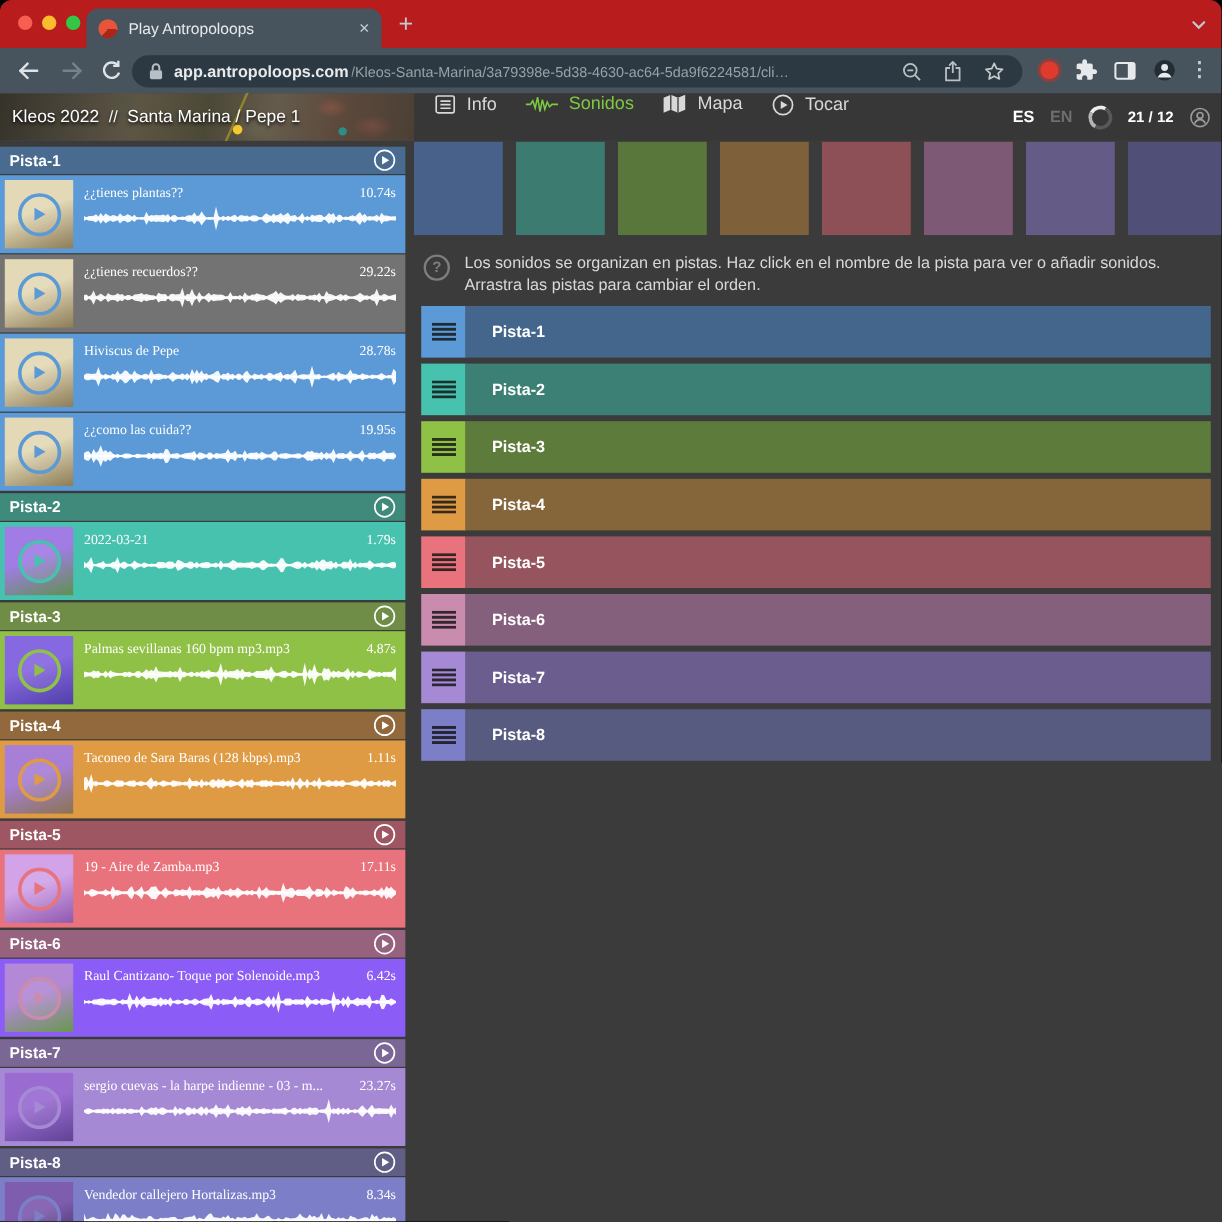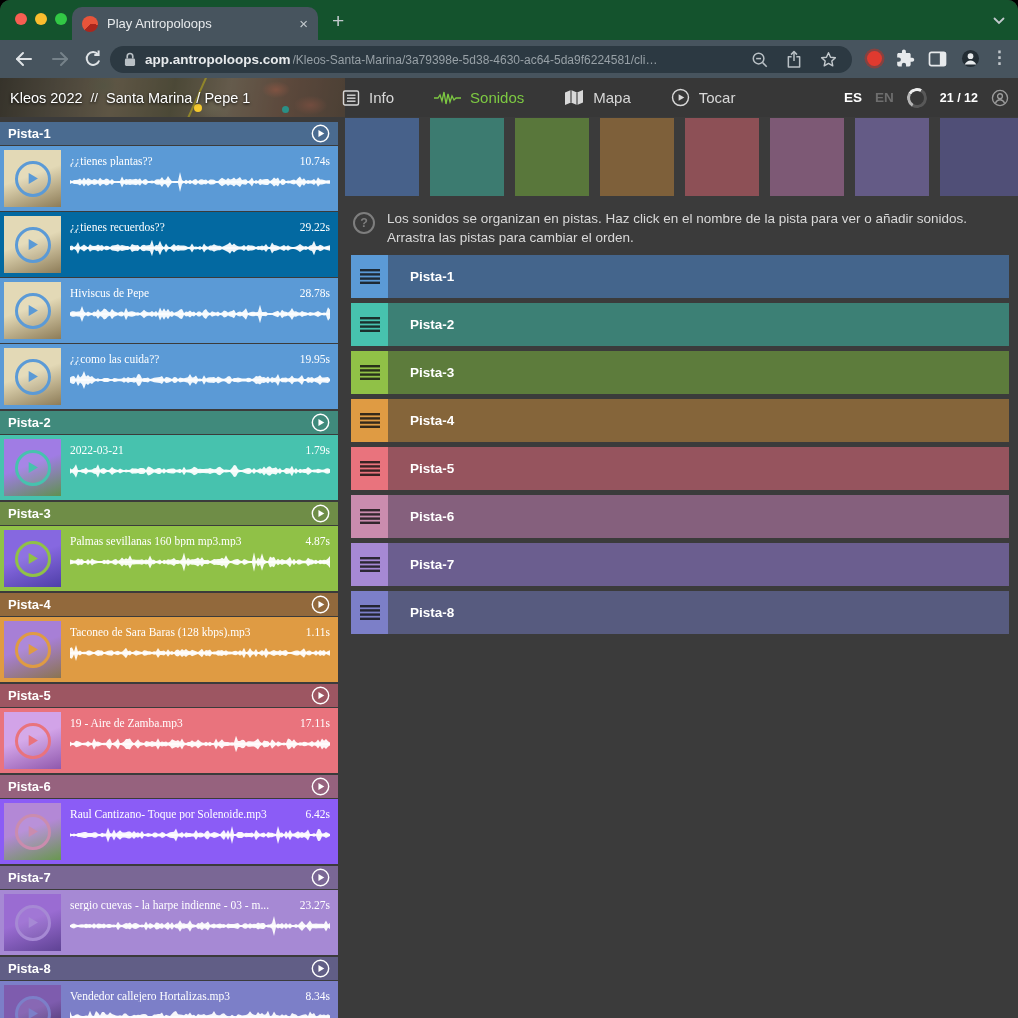--- a/index.html
+++ b/index.html
@@ -1,20 +1,20 @@
 <!DOCTYPE html>
 <html><head>
 <meta charset="utf-8">
 <style>
   html,body{margin:0;padding:0;background:#000;}
   body{width:1018px;height:1018px;font-family:"Liberation Sans",sans-serif;-webkit-font-smoothing:antialiased;}
   .window{position:relative;width:1018px;height:1018px;overflow:hidden;border-radius:10px 10px 0 0;background:#3b3b3b;}
 
   
-  .tabstrip{position:absolute;top:0;left:0;right:0;height:52px;background:#14532d;}
+  .tabstrip{position:absolute;top:0;left:0;right:0;height:52px;background:#b91c1c;}
   .light{position:absolute;top:13px;width:12px;height:12px;border-radius:50%;}
   .light-close{left:15px;background:#f85e52;}
   .light-min{left:35px;background:#fbbd2e;}
   .light-max{left:55px;background:#32c845;}
   .tab{position:absolute;left:72px;top:7px;width:246px;height:33px;background:#47545e;border-radius:10px 10px 0 0;display:flex;align-items:center;padding:0 10px;gap:9px;box-sizing:border-box;}
   .favicon{width:16px;height:16px;border-radius:50%;background:conic-gradient(from 220deg,#e8543a 0 235deg,#aa261d 235deg 360deg);flex:none;}
   .tab-title{color:#e7eaec;font-size:13px;flex:1;white-space:nowrap;overflow:hidden;}
   .tab-close{color:#c3c9cd;font-size:15px;line-height:15px;cursor:default;}
   .newtab{position:absolute;left:332px;top:9px;color:#c3c9cd;font-size:21px;font-weight:300;}
   .strip-chevron{position:absolute;right:13px;top:17px;}
@@ -38,21 +38,21 @@
       radial-gradient(26px 15px at 90% 70%, rgba(185,115,90,.8), transparent 65%),
       radial-gradient(30px 18px at 62% 75%, rgba(165,160,125,.55), transparent 65%),
       radial-gradient(26px 20px at 30% 20%, rgba(120,125,95,.6), transparent 65%),
       linear-gradient(100deg,#4c4738 0%,#6b6350 16%,#8d7f62 33%,#6f6a4c 50%,#98886e 66%,#8a6a54 82%,#6f5c49 100%);}
   .map-banner:after{content:"";position:absolute;inset:0;background:rgba(18,18,22,.38);}
   .map-line{position:absolute;left:196px;top:-6px;width:2px;height:52px;background:#e8d534;transform:rotate(24deg);opacity:.9;}
   .map-pin{position:absolute;left:194px;top:26px;width:8px;height:8px;border-radius:50%;background:#f5c92e;z-index:2;}
   .map-dot{position:absolute;left:282px;top:28px;width:7px;height:7px;border-radius:50%;background:#2a8f86;z-index:2;}
   .breadcrumb{position:relative;z-index:3;display:flex;align-items:center;height:100%;padding:0 10px;gap:8px;color:#fff;font-size:14.5px;text-shadow:0 1px 3px rgba(0,0,0,.95);white-space:nowrap;}
   .crumb-sep{opacity:.95;font-size:13.5px;}
-  .app-nav{position:absolute;left:342px;top:0;height:100%;display:flex;align-items:center;gap:40px;}
+  .app-nav{position:absolute;left:362px;top:0;height:100%;display:flex;align-items:flex-start;gap:24px;}
   .nav-item{display:flex;align-items:center;gap:9px;color:#d8d8d8;font-size:15px;}
   .nav-item.active{color:var(--accent,#7dc942);}
   .header-right{position:absolute;right:9px;top:0;height:100%;display:flex;align-items:center;gap:13px;}
   .lang{font-size:13.5px;font-weight:700;}
   .lang.active{color:#fff;} .lang.inactive{color:#6e6e6e;}
   .spinner{width:14px;height:14px;border-radius:50%;border:3px solid #585858;border-top-color:#ececec;border-left-color:#b5b5b5;transform:rotate(-15deg);}
   .loop-counter{color:#fff;font-size:12.5px;font-weight:700;white-space:nowrap;}
 
   
   .sidebar{position:absolute;left:0;top:44px;width:338px;bottom:0;overflow:hidden;}
@@ -232,21 +232,21 @@
               <div class="clip-top">
                 <span class="clip-title">¿¿tienes plantas??</span>
                 <span class="clip-duration">10.74s</span>
               </div>
               <svg class="waveform" viewBox="0 0 260 24" preserveAspectRatio="none">
                 <rect x="0" y="11.3" width="260" height="1.4" fill="#fff" opacity="0.95"></rect>
                 <polygon points="0,9.9 2,11.0 4,10.0 6,10.0 8,9.7 10,8.6 12,10.4 14,7.6 16,10.3 18,7.9 20,9.2 22,10.2 24,9.1 26,9.6 28,10.4 30,7.8 32,9.7 34,10.1 36,8.5 38,9.1 40,10.7 42,8.9 44,11.0 46,11.2 48,10.9 50,11.0 52,6.5 54,10.3 56,9.1 58,9.6 60,9.1 62,9.4 64,9.3 66,8.7 68,9.8 70,8.3 72,11.0 74,9.4 76,9.1 78,10.9 80,11.0 82,10.5 84,10.9 86,9.5 88,9.3 90,9.6 92,7.1 94,9.9 96,9.5 98,6.1 100,9.1 102,11.2 104,10.9 106,10.9 108,11.1 110,2.0 112,9.9 114,11.3 116,9.7 118,11.0 120,9.8 122,10.9 124,9.5 126,8.9 128,11.0 130,9.4 132,9.3 134,9.9 136,9.5 138,10.9 140,9.6 142,9.4 144,9.7 146,11.0 148,11.2 150,9.2 152,7.8 154,9.1 156,9.9 158,7.9 160,9.5 162,9.0 164,7.6 166,9.6 168,8.6 170,7.0 172,10.1 174,9.5 176,9.2 178,11.2 180,9.9 182,7.5 184,11.2 186,9.9 188,11.0 190,8.8 192,9.7 194,9.3 196,9.0 198,9.1 200,11.0 202,9.8 204,7.5 206,9.0 208,7.5 210,11.2 212,9.0 214,9.2 216,11.2 218,10.5 220,10.8 222,10.0 224,9.4 226,10.4 228,8.3 230,6.6 232,9.8 234,8.2 236,10.7 238,10.1 240,10.4 242,10.2 244,8.9 246,10.9 248,7.2 250,9.6 252,9.5 254,10.1 256,10.5 258,10.3 260,10.2 260,13.8 258,13.7 256,13.5 254,13.9 252,14.5 250,14.4 248,16.8 246,13.1 244,15.1 242,13.8 240,13.6 238,13.9 236,13.3 234,15.8 232,14.2 230,17.4 228,15.7 226,13.6 224,14.6 222,14.0 220,13.2 218,13.5 216,12.8 214,14.8 212,15.0 210,12.8 208,16.5 206,15.0 204,16.5 202,14.2 200,13.0 198,14.9 196,15.0 194,14.7 192,14.3 190,15.2 188,13.0 186,14.1 184,12.8 182,16.5 180,14.1 178,12.8 176,14.8 174,14.5 172,13.9 170,17.0 168,15.4 166,14.4 164,16.4 162,15.0 160,14.5 158,16.1 156,14.1 154,14.9 152,16.2 150,14.8 148,12.8 146,13.0 144,14.3 142,14.6 140,14.4 138,13.1 136,14.5 134,14.1 132,14.7 130,14.6 128,13.0 126,15.1 124,14.5 122,13.1 120,14.2 118,13.0 116,14.3 114,12.7 112,14.1 110,22.0 108,12.9 106,13.1 104,13.1 102,12.8 100,14.9 98,17.9 96,14.5 94,14.1 92,16.9 90,14.4 88,14.7 86,14.5 84,13.1 82,13.5 80,13.0 78,13.1 76,14.9 74,14.6 72,13.0 70,15.7 68,14.2 66,15.3 64,14.7 62,14.6 60,14.9 58,14.4 56,14.9 54,13.7 52,17.5 50,13.0 48,13.1 46,12.8 44,13.0 42,15.1 40,13.3 38,14.9 36,15.5 34,13.9 32,14.3 30,16.2 28,13.6 26,14.4 24,14.9 22,13.8 20,14.8 18,16.1 16,13.7 14,16.4 12,13.6 10,15.4 8,14.3 6,14.0 4,14.0 2,13.0 0,14.1 " fill="#fff" opacity="0.93"></polygon>
               </svg>
             </div>
           </div>
-          <div class="clip" style="background:#0369a1">
+          <div class="clip" style="background:#737373">
             <div class="thumb" style="background:linear-gradient(160deg,#e3d9b6 0%,#e3d9b6 45%,#8d7c58 100%);color:#5b9ad6">
               <div class="thumb-play">
                 <svg width="13" height="13" viewBox="0 0 12 12">
                   <path d="M2.5 1 L11 6 L2.5 11 Z" fill="#5b9ad6"></path>
                 </svg>
               </div>
             </div>
             <div class="clip-right">
               <div class="clip-top">
                 <span class="clip-title">¿¿tienes recuerdos??</span>

